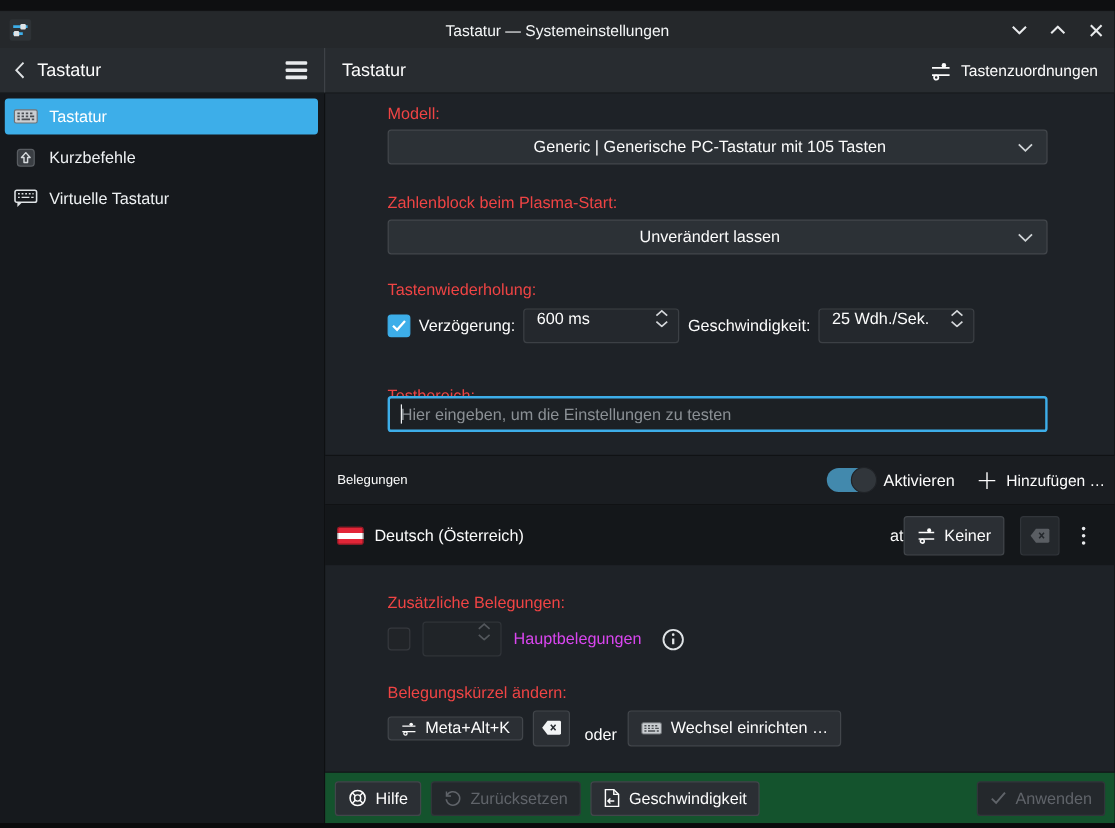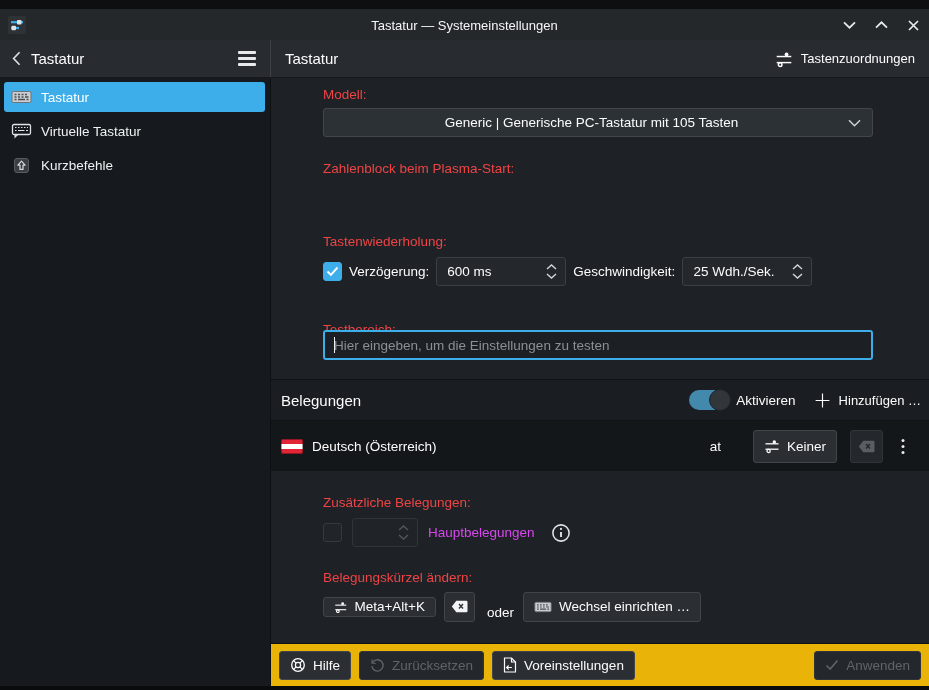--- a/index.html
+++ b/index.html
@@ -39,50 +39,50 @@
   .combobox { left:52px; width:550px; height:29px; background:#2c3136; border:1px solid #43474c; border-radius:3px; display:flex; align-items:center; padding:0 11px; cursor:pointer; }
   .combobox .val { flex:1;text-align:center; }
   .combobox .chev { color:#cfd3d6; display:inline-flex; }
 
   .row-flex { left:52px; display:flex; align-items:center; }
 
   .checkbox { width:19px; height:19px; border-radius:3px; flex:none; cursor:pointer; }
   .checkbox.checked { background:#3daee9; border:1px solid #3daee9; display:flex; align-items:center; justify-content:center; }
   .checkbox.disabled { background:#212428; border:1px solid #36393e; }
 
-  .spinbox { height:29px; background:#24282d; border:1px solid #3c4045; border-radius:3px; display:flex; align-items:center; padding:0 8px 0 10px; }
+  .spinbox { height:29px; background:#24282d; border:1px solid #3c4045; border-radius:3px; display:flex; padding:0 8px 0 10px; }
   .spinbox .val { flex:1; }
   .spin-arrows { display:flex; flex-direction:column; gap:3px; align-items:center; color:#d4d7da; cursor:pointer; }
   .spinbox.disabled { background:#202428; border-color:#303439; }
   .spinbox.disabled .spin-arrows { color:#53575c; }
 
   .text-input { left:52px; width:550px; height:30px; background:#1c2024; border:2px solid #3daee9; border-radius:3px; color:#14b8a6; font:inherit; padding:0 9px; outline:none; }
   .text-input::placeholder { color:#8b9095; }
   .caret { left:63px; width:1px; height:16px; background:#eef1f3; }
 
   .divider { left:0; width:658px; height:1px; background:#101214; }
 
   .section-header { left:0; top:302px; width:658px; height:40px; background:#1a1d21; display:flex; align-items:center; padding:0 8px 0 10px; }
-  .section-header .sec-title { flex:1; font-size:15px; }
+  .section-header .sec-title { flex:1; font-size:11px; }
 
   .toggle { position:relative; width:40px; height:20px; border-radius:10px; background:#4289ad; cursor:pointer; flex:none; }
   .toggle .knob { position:absolute; right:-2px; top:-1px; width:22px; height:22px; border-radius:50%; background:#31363b; border:1px solid #202327; }
 
   .layout-row { left:0; top:343px; width:658px; height:50px; background:#14171a; display:flex; align-items:center; padding:0 22px 0 10px; }
   .flag { width:22px; height:15px; border-radius:2px; flex:none; background:linear-gradient(#e22638 33.3%, #ffffff 33.3% 66.6%, #e22638 66.6%); box-shadow:0 0 0 1px rgba(0,0,0,.35) inset; }
 
   .btn { display:inline-flex; align-items:center; justify-content:center; gap:7px; height:29px; padding:0 10px; background:#2b2f34; border:1px solid #42464b; border-radius:3px; color:#fcfcfc; font:inherit; cursor:pointer; white-space:nowrap; }
   .btn.disabled { background:#24282c; border-color:#31353a; color:#60646a; cursor:default; }
   .btn.icon-only { width:33px; padding:0; }
 
   .kebab { display:inline-flex; color:#e8eaec; cursor:pointer; padding:2px; }
   .muted { color:#d946ef; }
   .info-ic { display:inline-flex; color:#dfe3e6; cursor:pointer; }
 
-  .footer { left:0; top:566px; width:658px; height:42px; background:#eab308; display:flex; align-items:center; padding:0 8px; gap:8px; }
+  .footer { left:0; top:566px; width:658px; height:42px; background:#14532d; display:flex; align-items:center; padding:0 8px; gap:8px; }
   .footer .spacer { flex:1; }
   .bottom-strip { position:absolute; left:0; top:686px; width:929px; height:4px; background:#0a0b0c; }
   svg { display:block; }
 </style>
 </head>
 <body>
 
 <div class="screen">
 
   <div class="top-strip"></div>
@@ -150,52 +150,60 @@
       <span class="ic">
           <svg width="21" height="16" viewBox="0 0 21 16">
             <rect x="1" y="2.5" width="19" height="11" rx="1.5" fill="#caced2" stroke="#6e7276"></rect>
             <path d="M3.5 5.5h2M7 5.5h2M10.5 5.5h2M14 5.5h2M3.5 8h2M7 8h2M10.5 8h2M14 8h3.5M3.5 10.5h2M7 10.5h7M15.5 10.5h2" stroke="#4a4e52" stroke-width="1.4"></path>
           </svg>
         </span>
       <span>Tastatur</span>
     </div>
     <div class="side-item">
       <span class="ic">
+          <svg width="17" height="17" viewBox="0 0 17 17">
+            <rect x="1.5" y="1.5" width="14" height="14" rx="2.5" fill="#3a3e43" stroke="#595d62"></rect>
+            <path d="M8.5 4.2l3.6 4H10v4.2H7V8.2H4.9z" fill="none" stroke="#d7dbde" stroke-width="1.2" stroke-linejoin="round"></path>
+          </svg>
+        </span>
+      <span>Kurzbefehle</span>
+    </div>
+    <div class="side-item">
+      <span class="ic">
           <svg width="21" height="17" viewBox="0 0 21 17">
             <rect x="1.5" y="1.5" width="18" height="10" rx="1.5" fill="none" stroke="#dfe3e6" stroke-width="1.3"></rect>
             <path d="M4 4.5h1.5M7 4.5h1.5M10 4.5h1.5M13 4.5h1.5M16 4.5h1M4 7.5h1.5M7 7.5h6.5M15 7.5h2" stroke="#dfe3e6" stroke-width="1.2"></path>
             <path d="M3.5 11.5v4l4-4z" fill="#dfe3e6"></path>
           </svg>
         </span>
       <span>Virtuelle Tastatur</span>
-    </div>
-    <div class="side-item">
-      <span class="ic">
-          <svg width="17" height="17" viewBox="0 0 17 17">
-            <rect x="1.5" y="1.5" width="14" height="14" rx="2.5" fill="#3a3e43" stroke="#595d62"></rect>
-            <path d="M8.5 4.2l3.6 4H10v4.2H7V8.2H4.9z" fill="none" stroke="#d7dbde" stroke-width="1.2" stroke-linejoin="round"></path>
-          </svg>
-        </span>
-      <span>Kurzbefehle</span>
     </div>
   </div>
 
   <div class="content">
 
     <div class="abs form-label" style="top:9px">Modell:</div>
     <div class="abs combobox" style="top:30px">
       <span class="val">Generic | Generische PC-Tastatur mit 105 Tasten</span>
       <span class="chev">
           <svg width="13" height="8" viewBox="0 0 13 8" fill="none" stroke="currentColor" stroke-width="1.5">
             <path d="M1 1.3l5.5 5.4L12 1.3"></path>
           </svg>
         </span>
     </div>
 
     <div class="abs form-label" style="top:83px">Zahlenblock beim Plasma-Start:</div>
+    <div class="abs combobox" style="top:105px">
+      <span class="val">Unverändert lassen</span>
+      <span class="chev">
+          <svg width="13" height="8" viewBox="0 0 13 8" fill="none" stroke="currentColor" stroke-width="1.5">
+            <path d="M1 1.3l5.5 5.4L12 1.3"></path>
+          </svg>
+        </span>
+    </div>
 
     <div class="abs form-label" style="top:156px">Tastenwiederholung:</div>
     <div class="abs row-flex" style="top:178px; height:30px; gap:7px">
       <span class="checkbox checked">
           <svg width="13" height="11" viewBox="0 0 13 11" fill="none" stroke="#ffffff" stroke-width="1.9">
             <path d="M1.5 5.5l3.4 3.4L11.5 1.5"></path>
           </svg>
         </span>
       <span>Verzögerung:</span>
       <div class="spinbox" style="width:130px">
@@ -242,21 +250,21 @@
         <span>Hinzufügen …</span>
       </button>
     </div>
 
     <div class="abs divider" style="top:342px"></div>
 
     <div class="abs layout-row">
       <span class="flag"></span>
       <span style="margin-left:9px; flex:1">Deutsch (Österreich)</span>
       <span>at</span>
-      <button class="btn" style="margin-left:32px; height:33px">
+      <button class="btn" style="height:33px">
         <svg width="16" height="16" viewBox="0 0 16 16" fill="none" stroke="currentColor" stroke-width="1.3">
             <path d="M1.5 5.8h13"></path>
             <circle cx="10.3" cy="4" r="1.7" fill="currentColor" stroke="none"></circle>
             <path d="M1.5 11.2h13"></path>
             <circle cx="4.6" cy="13" r="1.6"></circle>
           </svg>
         <span>Keiner</span>
       </button>
       <button class="btn icon-only disabled" style="margin-left:13px; height:33px; color:#5a5e63">
         <svg width="17" height="13" viewBox="0 0 17 13">
@@ -341,21 +349,21 @@
             <path d="M2.2 1.6v4h4" stroke-width="1.3"></path>
           </svg>
         <span>Zurücksetzen</span>
       </button>
       <button class="btn">
         <svg width="14" height="16" viewBox="0 0 13 16" fill="none" stroke="currentColor" stroke-width="1.2">
             <path d="M1 1h7l4 4v10H1z"></path>
             <path d="M8 1v4h4"></path>
             <path d="M5.2 8.5L3 10.5l2.2 2M3.4 10.5h5" stroke-width="1.1"></path>
           </svg>
-        <span>Voreinstellungen</span>
+        <span>Geschwindigkeit</span>
       </button>
       <span class="spacer"></span>
       <button class="btn disabled">
         <svg width="14" height="12" viewBox="0 0 14 12" fill="none" stroke="currentColor" stroke-width="1.6">
             <path d="M1.5 6.5l3.6 3.6L12.5 1.5"></path>
           </svg>
         <span>Anwenden</span>
       </button>
     </div>
   </div>

